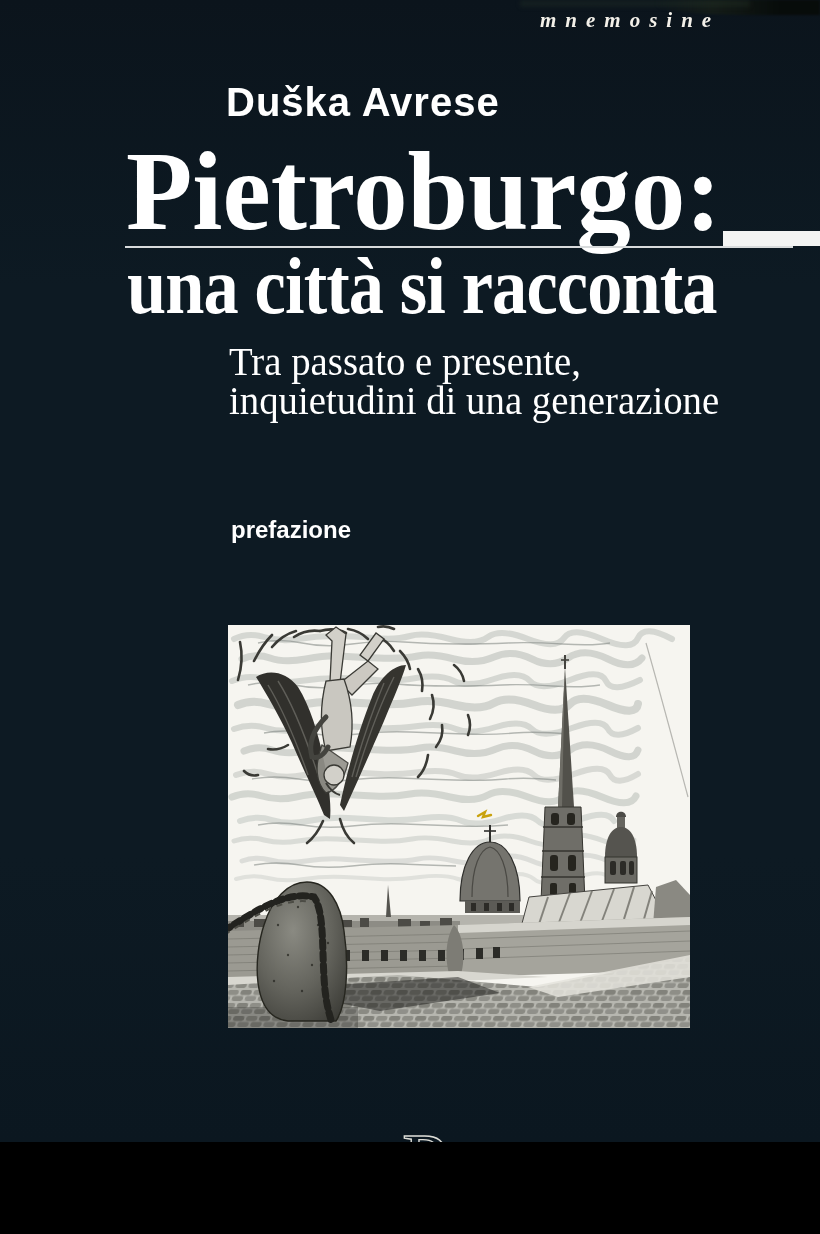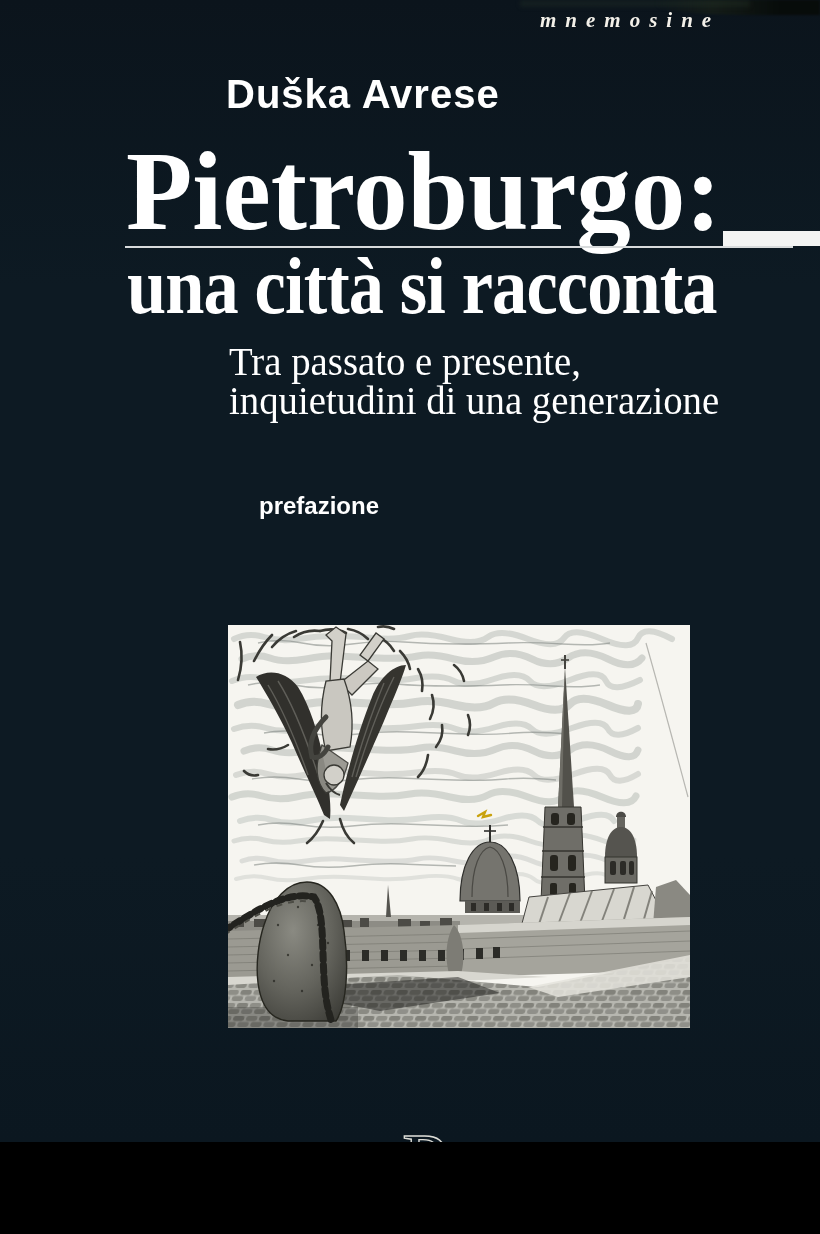--- a/index.html
+++ b/index.html
@@ -12,35 +12,35 @@
   .abs{position:absolute;}
   
   .smudge1{left:655px;top:0;width:165px;height:15px;
     background:linear-gradient(90deg,rgba(26,38,32,0) 0%,rgba(22,30,24,.85) 35%,rgba(8,12,10,.95) 75%);
     border-radius:0 0 0 60% ;filter:blur(1px);}
   .smudge2{left:520px;top:0;width:230px;height:7px;background:rgba(36,52,40,.35);filter:blur(2px);}
   
   .series{left:540px;top:8px;font-style:italic;font-weight:bold;font-size:21px;
     letter-spacing:9px;color:#f3f0e9;}
   
-  .author{left:226px;top:72px;font-family:"Liberation Sans",sans-serif;font-weight:bold;
+  .author{left:226px;top:80px;font-family:"Liberation Sans",sans-serif;font-weight:bold;
     font-size:40px;color:#ffffff;letter-spacing:1px;}
   
   .title1{left:126px;top:135px;font-weight:bold;font-size:112px;line-height:112px;color:#ffffff;
     transform:scaleX(.97);transform-origin:left top;white-space:nowrap;}
   .title2{left:127px;top:246px;font-weight:bold;font-size:80px;line-height:80px;color:#ffffff;
     letter-spacing:-1px;transform:scaleX(.88);transform-origin:left top;white-space:nowrap;}
   .title-rule{left:125px;top:246px;width:668px;height:2px;background:#d8dbdc;}
   .title-bar{left:723px;top:231px;width:97px;height:15px;background:#f3f4f3;}
   
   .subtitle{left:229px;top:342px;font-size:40px;line-height:39px;color:#ffffff;
     transform:scaleX(.97);transform-origin:left top;white-space:nowrap;}
   
-  .preface{left:231px;top:489px;font-family:"Liberation Sans",sans-serif;font-weight:bold;
-    font-size:24px;line-height:33px;color:#ffffff;margin-left:28px;}
+  .preface{left:231px;top:513px;font-family:"Liberation Sans",sans-serif;font-weight:bold;
+    font-size:24px;line-height:33px;color:#ffffff;}
   
   .plate{left:228px;top:625px;width:462px;height:403px;background:#f6f5f0;}
   
   .monogram-svg{left:384px;top:1120px;}
   .pubname{left:324px;top:1138px;font-size:24px;letter-spacing:12.5px;word-spacing:9px;
     color:#efede7;z-index:3;white-space:nowrap;}
 </style>
 </head>
 <body>
 

